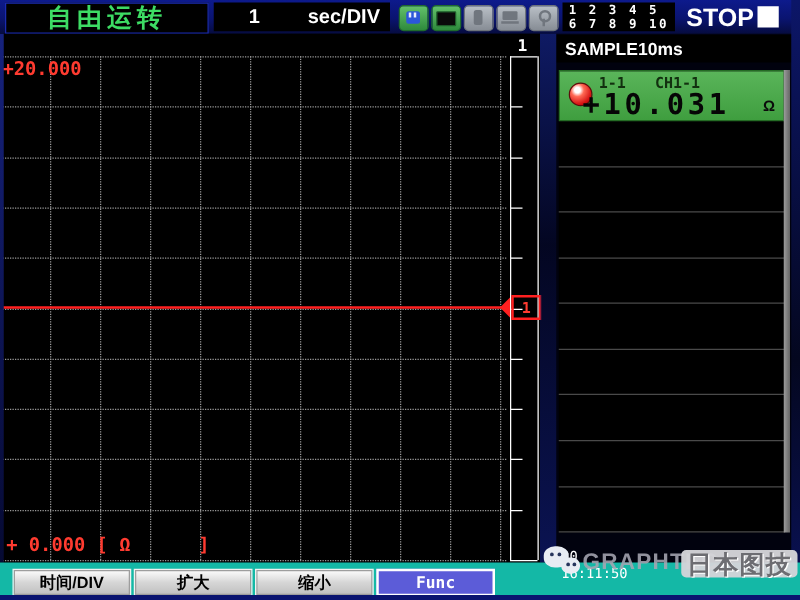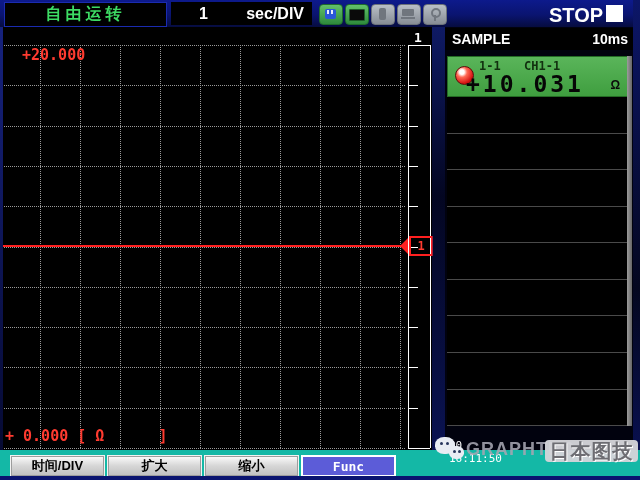--- a/index.html
+++ b/index.html
@@ -5,39 +5,39 @@
   html,body{margin:0;padding:0;background:#000;}
   #screen{position:relative;width:640px;height:480px;background:#01020e;overflow:hidden;
           font-family:"Liberation Sans",sans-serif;}
 
   
   #topbar{position:absolute;left:0;top:0;width:640px;height:27px;
           background:linear-gradient(180deg,#0d1a8c 0%,#0a1470 55%,#060c3f 100%);}
   .blackbox{position:absolute;background:#000;}
   #mode-box{left:4px;top:2px;width:161px;height:23px;border:1px solid #1a2bb0;
             display:flex;align-items:center;justify-content:center;}
-  #mode-box span{color:#3ddc64;font-size:16px;font-weight:bold;letter-spacing:4px;}
+  #mode-box span{color:#3ddc64;font-size:20px;font-weight:bold;letter-spacing:4px;}
   #time-box{left:171px;top:2px;width:141px;height:23px;display:flex;align-items:center;
             justify-content:space-between;padding:0 8px 0 28px;box-sizing:border-box;}
   #time-box span{color:#fff;font-size:16px;font-weight:bold;}
   #status-icons{position:absolute;left:319px;top:4px;display:flex;gap:2px;}
   .sicon{width:22px;height:19px;border-radius:4px;position:relative;}
   .sicon.on{background:linear-gradient(180deg,#63c06a,#2e8a3c);border:1px solid #1f6b2c;}
   .sicon.off{background:linear-gradient(180deg,#b9bfc6,#878d95);border:1px solid #6d737a;}
   .glyph{position:absolute;}
   #num-box{left:450px;top:2px;width:90px;height:23px;display:flex;flex-direction:column;
            justify-content:center;padding-left:5px;box-sizing:border-box;}
   #num-box div{color:#fff;font-size:10px;font-weight:bold;line-height:11px;
                font-family:"DejaVu Sans Mono",monospace;letter-spacing:2px;}
   #stop-label{position:absolute;left:549px;top:4px;color:#fff;font-size:20px;font-weight:bold;}
   #stop-square{position:absolute;left:606px;top:5px;width:17px;height:17px;background:#fff;}
 
   
   #sample-row{position:absolute;left:445px;top:28px;width:190px;height:22px;background:#000;
-              display:flex;align-items:center;justify-content:space-between;
+              display:flex;align-items:center;justify-content:flex-start;
               padding:0 7px;box-sizing:border-box;}
   #sample-row span{color:#fff;font-size:14px;font-weight:bold;}
 
   
   #plot-area{position:absolute;left:0;top:27px;width:432px;height:423px;background:#000;}
   .hgrid{position:absolute;height:0;border-top:1px dotted #9a9a9a;}
   .vgrid{position:absolute;width:0;border-left:1px dotted #9a9a9a;}
   .scale-line{position:absolute;background:#fff;}
   #trace{position:absolute;height:2px;background:#ff2020;}
   #marker-box{position:absolute;width:20px;height:16px;border:2px solid #ff2020;color:#ff3b30;
@@ -128,20 +128,24 @@
         <div class="glyph" style="left:7px;top:3px;width:7px;height:12px;background:#70767e;border-radius:2px;"></div>
       </div>
       <div class="sicon off">
         <div class="glyph" style="left:4px;top:4px;width:12px;height:7px;background:#70767e;border-radius:1px;"></div>
         <div class="glyph" style="left:3px;top:12px;width:14px;height:2px;background:#70767e;"></div>
       </div>
       <div class="sicon off">
         <div class="glyph" style="left:7px;top:3px;width:6px;height:6px;border:2px solid #70767e;border-radius:50%;"></div>
         <div class="glyph" style="left:10px;top:10px;width:2px;height:6px;background:#70767e;"></div>
       </div>
+    </div>
+    <div class="blackbox" id="num-box">
+      <div>1 2 3 4 5</div>
+      <div>6 7 8 9 10</div>
     </div>
     <div id="stop-label">STOP</div>
     <div id="stop-square"></div>
   </div>
 
   <div id="sample-row">
     <span>SAMPLE</span>
     <span>10ms</span>
   </div>
 
@@ -173,21 +177,21 @@
       <div class="scale-line" style="left: 408px; top: 179.2px; width: 10px; height: 1px;"></div>
       <div class="hgrid" style="left: 0px; top: 179.2px; width: 405px;"></div>
       <div class="scale-line" style="left: 408px; top: 138.9px; width: 10px; height: 1px;"></div>
       <div class="hgrid" style="left: 0px; top: 138.9px; width: 405px;"></div>
       <div class="scale-line" style="left: 408px; top: 98.6px; width: 10px; height: 1px;"></div>
       <div class="hgrid" style="left: 0px; top: 98.6px; width: 405px;"></div>
       <div class="scale-line" style="left: 408px; top: 58.3px; width: 10px; height: 1px;"></div>
       <div class="hgrid" style="left: 0px; top: 58.3px; width: 405px;"></div>
       <div class="scale-line" style="left: 408px; top: 18px; width: 22px; height: 1px;"></div>
       <div class="hgrid" style="left: 0px; top: 18px; width: 405px;"></div>
-    <div class="plot-label" style="left:22px;top:19px;">+20.000</div>
+    <div class="plot-label" style="left:2px;top:19px;">+20.000</div>
     <div class="plot-label" style="left:5px;top:400px;">+ 0.000 [ Ω      ]</div>
     <div id="scale-ch-label" style="left:414px;top:3px;">1</div>
     <div id="trace" style="left: 0px; top: 217.875px; width: 405px; background: rgb(255, 32, 32);"></div>
     <div id="marker-arrow" style="left: 400px; top: 210.875px;"></div>
     <div id="marker-box" style="left: 409px; top: 208.875px;">1</div>
   </div>
   <div id="left-glow"></div>
   <div id="mid-glow"></div>
 
   <div id="channel-panel">

